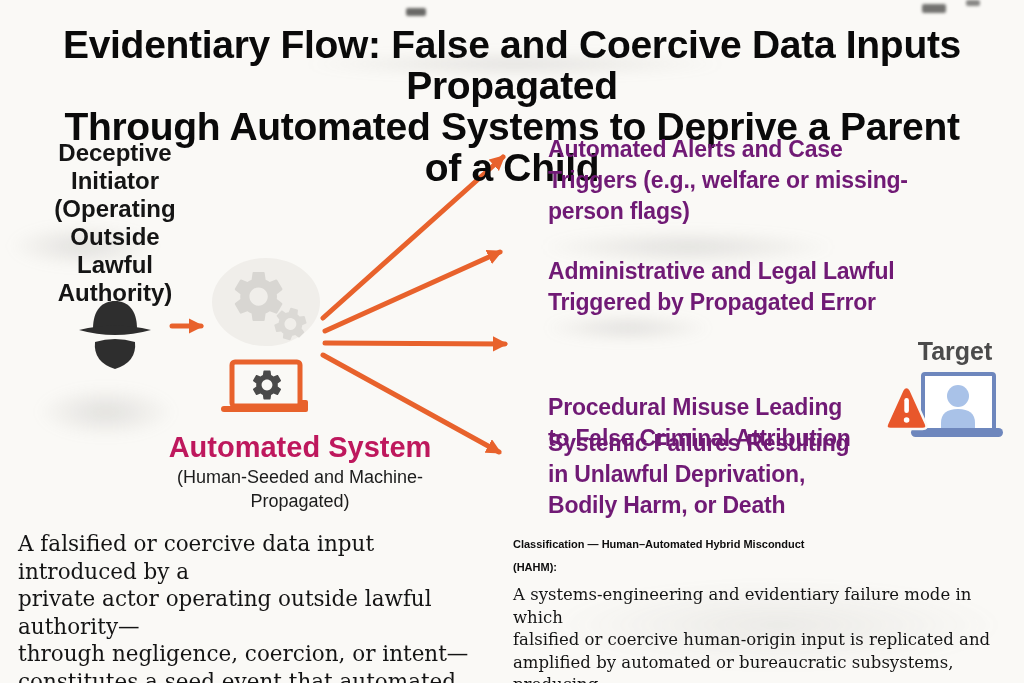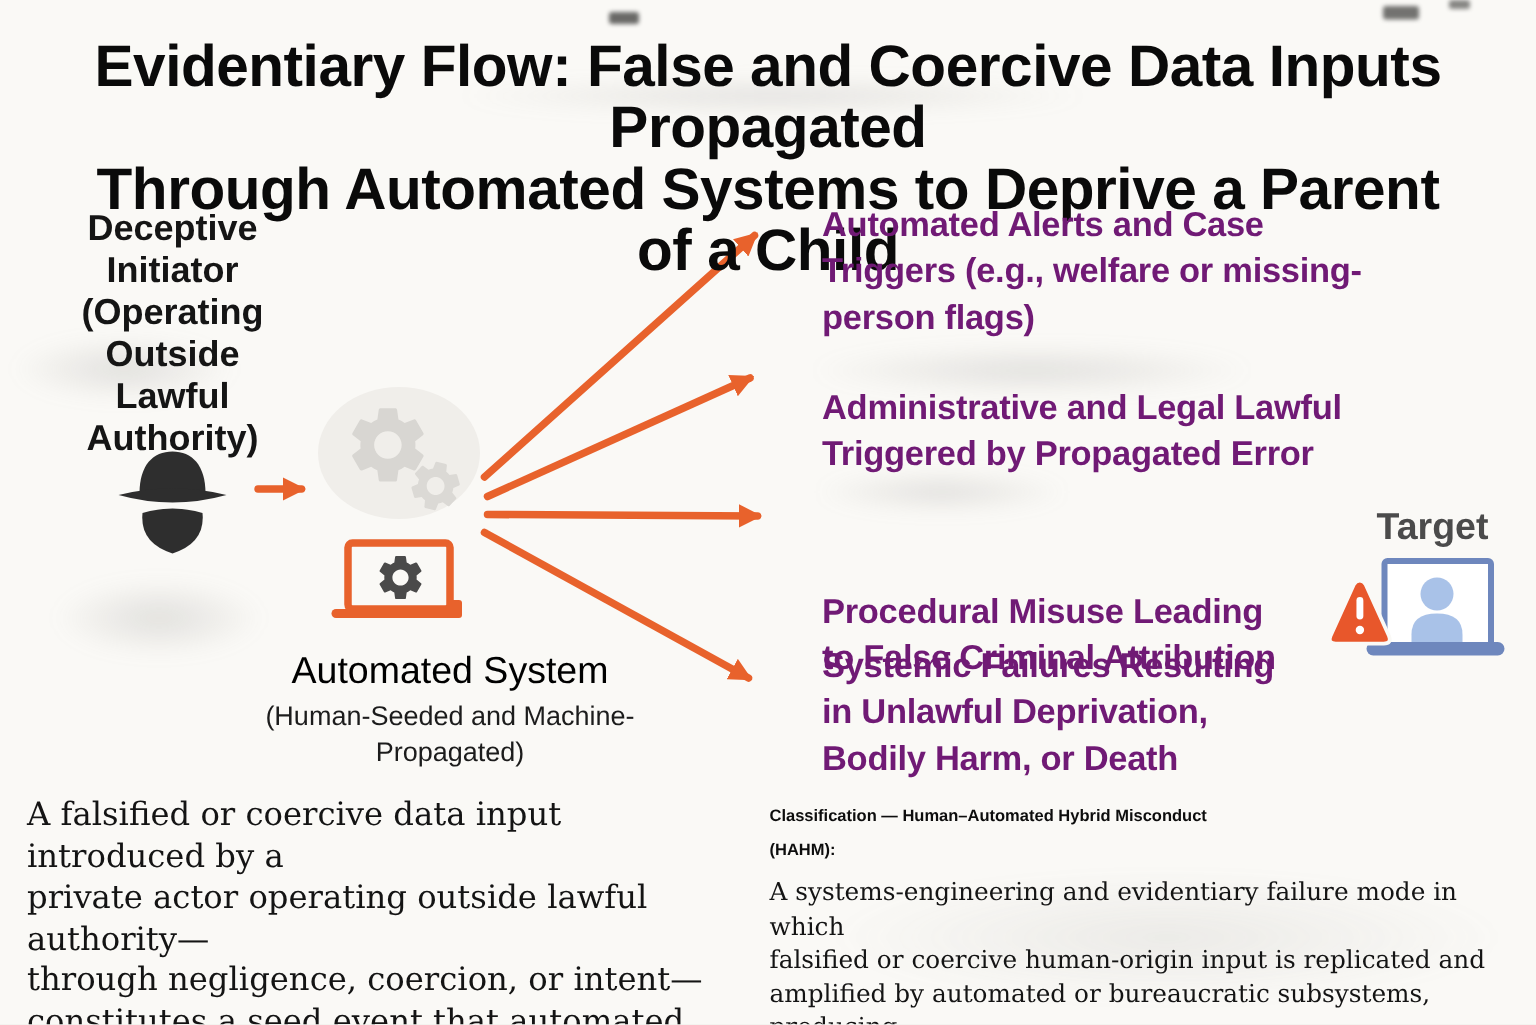--- a/index.html
+++ b/index.html
@@ -10,21 +10,21 @@
   .speck{position:absolute;filter:blur(1.5px);background:#3a3a38;border-radius:2px;z-index:0;}
 
   .title{left:0;top:24px;width:1024px;padding:0 50px;box-sizing:border-box;text-align:center;
          font-weight:700;font-size:39px;line-height:41px;color:#0a0a0a;letter-spacing:-.3px;
          white-space:pre-line;z-index:2;}
 
   .initiator-label{left:28px;top:139px;width:174px;text-align:center;font-weight:700;
          font-size:24px;line-height:28px;color:#151515;white-space:pre-line;z-index:2;}
 
   .system-block{left:140px;top:431px;width:320px;text-align:center;z-index:2;}
-  .system-label{font-weight:400;font-size:25px;line-height:32px;color:#000000;}
+  .system-label{font-weight:700;font-size:29px;line-height:32px;color:#be185d;}
   .system-sublabel{margin-top:2px;font-weight:400;font-size:18px;line-height:24px;color:#1c1c1c;white-space:pre-line;}
 
   .outcome{left:548px;width:456px;font-weight:700;font-size:23px;line-height:31px;
            color:#701a75;white-space:pre-line;z-index:2;letter-spacing:-.2px;}
   .outcome-1{top:134px;} .outcome-2{top:256px;} .outcome-3{top:349px;margin-top:43px;} .outcome-4{top:428px;}
 
   .target-label{left:880px;top:336px;width:150px;text-align:center;font-weight:700;
                 font-size:25px;line-height:30px;color:#4b4b4b;z-index:2;}
 
   .seed-note{left:18px;top:530px;width:472px;font-family:"DejaVu Serif",serif;

